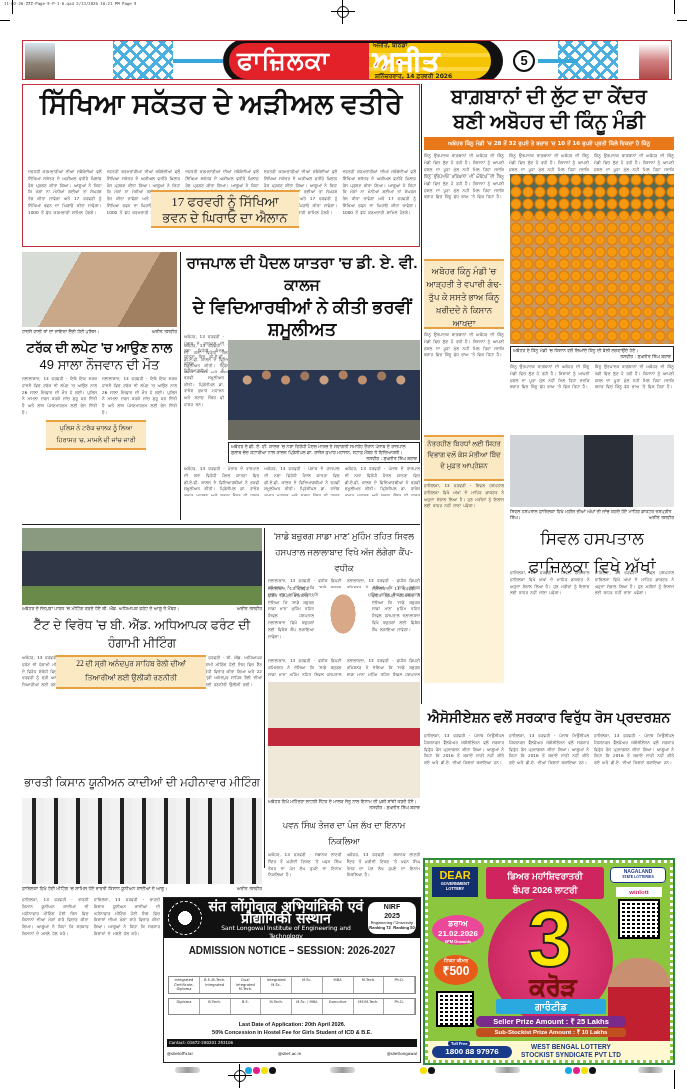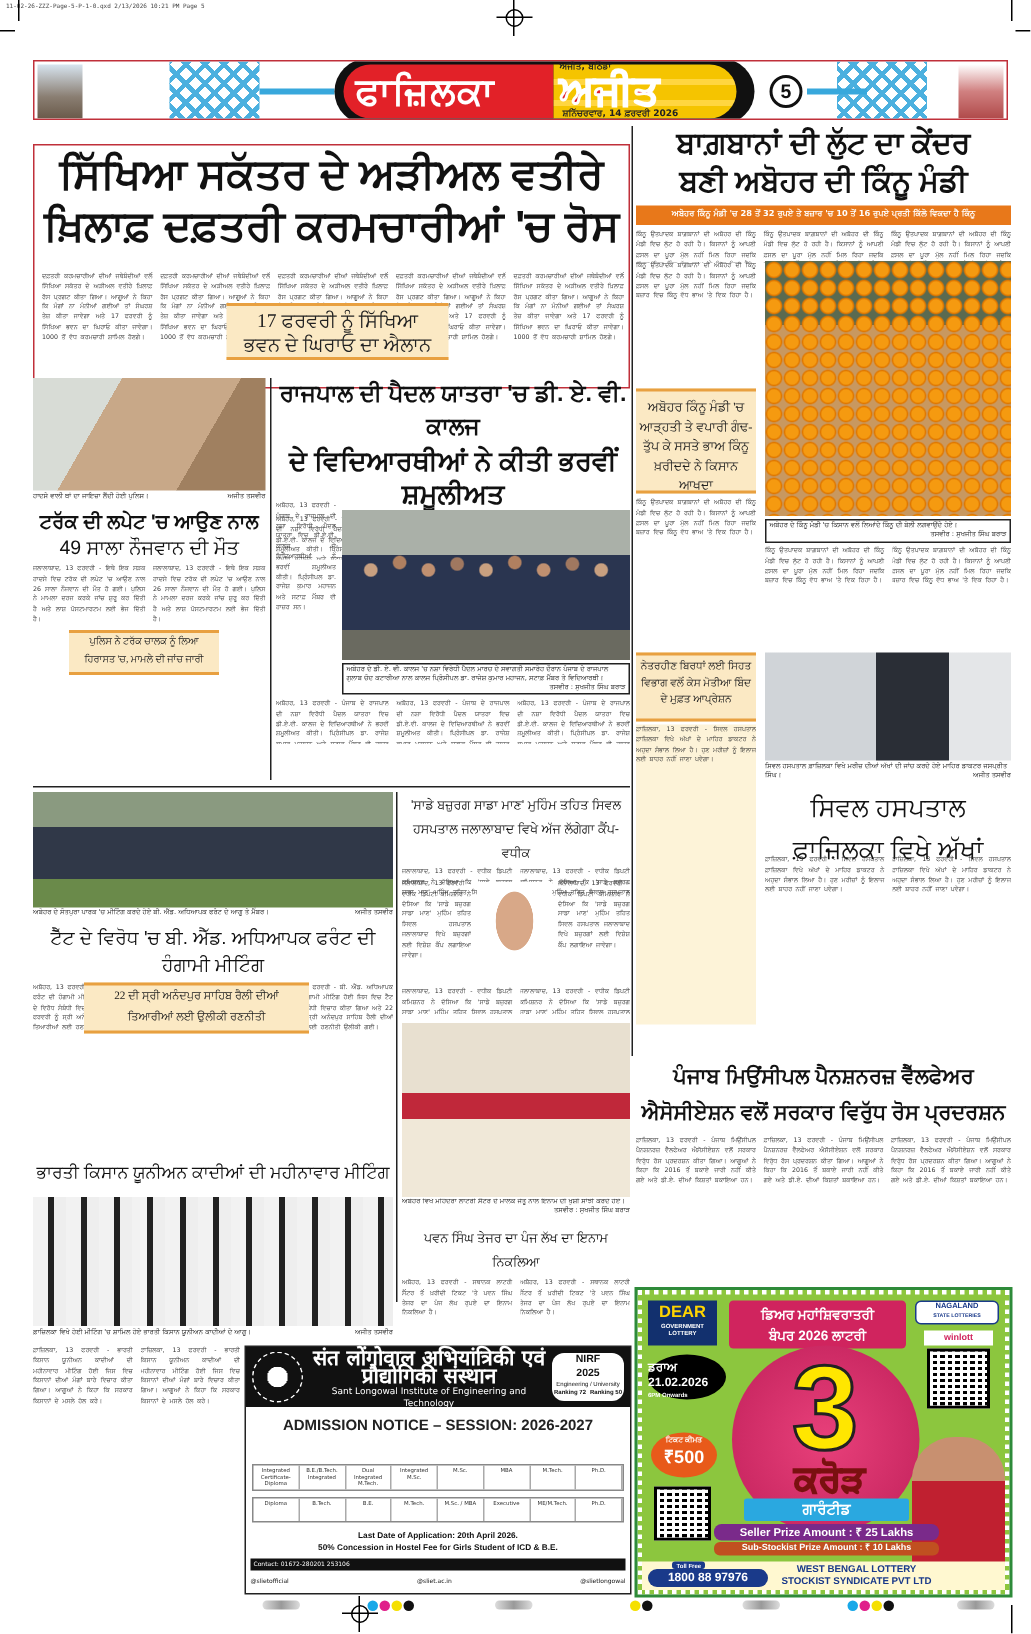--- a/index.html
+++ b/index.html
@@ -58,21 +58,21 @@
  #ddd}
 .ad{left:425px;top:860px;width:248px;height:203px;background:#8cc63e;border:3px dotted #fff;outline:2px solid #2e8b3a}
 .adlogo{position:absolute;background:#12306e;color:#ffd400;font:bold 11px/12px "Liberation Sans",sans-serif;text-align:center;padding:2px}
 .adhead{position:absolute;left:58px;top:4px;width:118px;height:32px;background:#d0245e;border-radius:3px;color:#fff;text-align:center;font:bold 9px/14px "Liberation Sans",sans-serif;padding-top:2px}
 .bigcircle{position:absolute;left:60px;top:34px;width:125px;height:125px;border-radius:50%;background:radial-gradient(#e8407a,#c0205a)}
 .big3{position:absolute;left:82px;top:36px;font:bold 80px/80px "Liberation Sans",sans-serif;color:#ffe600;-webkit-text-stroke:2px #222;width:80px;text-align:center}
 .karor{position:absolute;left:75px;top:112px;width:100px;text-align:center;font:bold 24px/24px "Liberation Sans",sans-serif;color:#ffe600;-webkit-text-stroke:1px #7a1010}
 .guar{position:absolute;left:68px;top:136px;width:110px;height:15px;background:#2aa8e0;color:#fff;text-align:center;font:bold 10px/15px "Liberation Sans",sans-serif;border-radius:2px}
 .prize1{position:absolute;left:48px;top:153px;width:150px;height:11px;background:#7a2a8a;color:#fff;font:bold 7.5px/11px "Liberation Sans",sans-serif;text-align:center;border-radius:5px}
 .prize2{position:absolute;left:48px;top:165px;width:150px;height:9px;background:#c05020;color:#fff;font:bold 6px/9px "Liberation Sans",sans-serif;text-align:center;border-radius:4px}
-.drawbadge{position:absolute;left:4px;top:40px;width:52px;height:30px;background:#000000;border-radius:50%;color:#fff;font:bold 8px/10px "Liberation Sans",sans-serif;padding-top:4px}
+.drawbadge{position:absolute;left:4px;top:52px;width:52px;height:30px;background:#ec4899;border-radius:50%;color:#fff;text-align:center;font:bold 8px/10px "Liberation Sans",sans-serif;padding-top:4px}
 .pricebadge{position:absolute;left:6px;top:92px;width:44px;height:30px;background:#e85a1a;border-radius:50%;color:#fff;text-align:center;font:bold 12px/14px "Liberation Sans",sans-serif;padding-top:2px}
 .qr{position:absolute;background:
  repeating-linear-gradient(0deg,#000 0 2px,#fff 2px 4px),#fff;border:2px solid #000}
 .qr:after{content:"";position:absolute;inset:0;background:repeating-linear-gradient(90deg,#fff 0 2px,transparent 2px 5px)}
 .adfoot{position:absolute;left:0;top:178px;width:242px;height:19px;background:#fff8d0}
 .phone{position:absolute;left:4px;top:183px;width:80px;height:12px;background:#1a3a8a;color:#fff;border-radius:6px;font:bold 8px/12px "Liberation Sans",sans-serif;text-align:center}
 .wb{position:absolute;left:88px;top:180px;width:110px;text-align:center;font:bold 6.5px/7.5px "Liberation Sans",sans-serif;color:#1a3a8a}
 .man{position:absolute;left:180px;top:95px;width:62px;height:84px;background:linear-gradient(#c89070 0 35%,#c02030 35%);border-radius:28px 28px 0 0}
 .notice{left:163px;top:897px;width:258px;height:166px;border:1px solid #222;background:#fff}
 .nhead{position:absolute;left:0;top:0;width:256px;height:40px;background:#111;color:#fff}
@@ -111,23 +111,22 @@
     <div class="sub1">ਅਜੀਤ, ਬਠਿੰਡਾ</div>
     <div class="t2">ਅਜੀਤ</div>
     <div class="sub2">ਸ਼ਨਿੱਚਰਵਾਰ, 14 ਫ਼ਰਵਰੀ 2026</div>
   </div>
   <div class="pgno">5</div>
   <div class="bar" style="left:515px;width:40px"></div>
   <div class="diam" style="left:535px"></div>
   <div class="thumb r" style="left:616px"></div>
 </div>
 
-<div class="abs box" style="left:22px;top:96px;width:398px;height:163px">
+<div class="abs box" style="left:22px;top:84px;width:398px;height:163px">
   <div class="h" style="position:absolute;left:4px;top:3px;width:388px;font-size:28px">ਸਿੱਖਿਆ ਸਕੱਤਰ ਦੇ ਅੜੀਅਲ ਵਤੀਰੇ</div>
-  <div class="h" style="position:absolute;left:4px;top:38px;width:388px;font-size:28px">ਖ਼ਿਲਾਫ਼ ਦਫ਼ਤਰੀ ਕਰਮਚਾਰੀਆਂ 'ਚ ਰੋਸ</div>
   <div class="cols" style="position:absolute;left:5px;top:84px;width:388px;height:75px">
     <div class="txt">ਦਫ਼ਤਰੀ ਕਰਮਚਾਰੀਆਂ ਦੀਆਂ ਜਥੇਬੰਦੀਆਂ ਵਲੋਂ ਸਿੱਖਿਆ ਸਕੱਤਰ ਦੇ ਅੜੀਅਲ ਵਤੀਰੇ ਖ਼ਿਲਾਫ਼ ਰੋਸ ਪ੍ਰਗਟ ਕੀਤਾ ਗਿਆ। ਆਗੂਆਂ ਨੇ ਕਿਹਾ ਕਿ ਮੰਗਾਂ ਨਾ ਮੰਨੀਆਂ ਗਈਆਂ ਤਾਂ ਸੰਘਰਸ਼ ਤੇਜ਼ ਕੀਤਾ ਜਾਵੇਗਾ ਅਤੇ 17 ਫਰਵਰੀ ਨੂੰ ਸਿੱਖਿਆ ਭਵਨ ਦਾ ਘਿਰਾਓ ਕੀਤਾ ਜਾਵੇਗਾ। 1000 ਤੋਂ ਵੱਧ ਕਰਮਚਾਰੀ ਸ਼ਾਮਿਲ ਹੋਣਗੇ।</div>
     <div class="txt">ਦਫ਼ਤਰੀ ਕਰਮਚਾਰੀਆਂ ਦੀਆਂ ਜਥੇਬੰਦੀਆਂ ਵਲੋਂ ਸਿੱਖਿਆ ਸਕੱਤਰ ਦੇ ਅੜੀਅਲ ਵਤੀਰੇ ਖ਼ਿਲਾਫ਼ ਰੋਸ ਪ੍ਰਗਟ ਕੀਤਾ ਗਿਆ। ਆਗੂਆਂ ਨੇ ਕਿਹਾ ਕਿ ਮੰਗਾਂ ਨਾ ਮੰਨੀਆਂ ਗਈਆਂ ਤਾਂ ਸੰਘਰਸ਼ ਤੇਜ਼ ਕੀਤਾ ਜਾਵੇਗਾ ਅਤੇ 17 ਫਰਵਰੀ ਨੂੰ ਸਿੱਖਿਆ ਭਵਨ ਦਾ ਘਿਰਾਓ ਕੀਤਾ ਜਾਵੇਗਾ। 1000 ਤੋਂ ਵੱਧ ਕਰਮਚਾਰੀ ਸ਼ਾਮਿਲ ਹੋਣਗੇ।</div>
     <div class="txt">ਦਫ਼ਤਰੀ ਕਰਮਚਾਰੀਆਂ ਦੀਆਂ ਜਥੇਬੰਦੀਆਂ ਵਲੋਂ ਸਿੱਖਿਆ ਸਕੱਤਰ ਦੇ ਅੜੀਅਲ ਵਤੀਰੇ ਖ਼ਿਲਾਫ਼ ਰੋਸ ਪ੍ਰਗਟ ਕੀਤਾ ਗਿਆ। ਆਗੂਆਂ ਨੇ ਕਿਹਾ ਕਿ ਮੰਗਾਂ ਨਾ ਮੰਨੀਆਂ ਗਈਆਂ ਤਾਂ ਸੰਘਰਸ਼ ਤੇਜ਼ ਕੀਤਾ ਜਾਵੇਗਾ ਅਤੇ 17 ਫਰਵਰੀ ਨੂੰ ਸਿੱਖਿਆ ਭਵਨ ਦਾ ਘਿਰਾਓ ਕੀਤਾ ਜਾਵੇਗਾ। 1000 ਤੋਂ ਵੱਧ ਕਰਮਚਾਰੀ ਸ਼ਾਮਿਲ ਹੋਣਗੇ।</div>
     <div class="txt">ਦਫ਼ਤਰੀ ਕਰਮਚਾਰੀਆਂ ਦੀਆਂ ਜਥੇਬੰਦੀਆਂ ਵਲੋਂ ਸਿੱਖਿਆ ਸਕੱਤਰ ਦੇ ਅੜੀਅਲ ਵਤੀਰੇ ਖ਼ਿਲਾਫ਼ ਰੋਸ ਪ੍ਰਗਟ ਕੀਤਾ ਗਿਆ। ਆਗੂਆਂ ਨੇ ਕਿਹਾ ਕਿ ਮੰਗਾਂ ਨਾ ਮੰਨੀਆਂ ਗਈਆਂ ਤਾਂ ਸੰਘਰਸ਼ ਤੇਜ਼ ਕੀਤਾ ਜਾਵੇਗਾ ਅਤੇ 17 ਫਰਵਰੀ ਨੂੰ ਸਿੱਖਿਆ ਭਵਨ ਦਾ ਘਿਰਾਓ ਕੀਤਾ ਜਾਵੇਗਾ। 1000 ਤੋਂ ਵੱਧ ਕਰਮਚਾਰੀ ਸ਼ਾਮਿਲ ਹੋਣਗੇ।</div>
     <div class="txt">ਦਫ਼ਤਰੀ ਕਰਮਚਾਰੀਆਂ ਦੀਆਂ ਜਥੇਬੰਦੀਆਂ ਵਲੋਂ ਸਿੱਖਿਆ ਸਕੱਤਰ ਦੇ ਅੜੀਅਲ ਵਤੀਰੇ ਖ਼ਿਲਾਫ਼ ਰੋਸ ਪ੍ਰਗਟ ਕੀਤਾ ਗਿਆ। ਆਗੂਆਂ ਨੇ ਕਿਹਾ ਕਿ ਮੰਗਾਂ ਨਾ ਮੰਨੀਆਂ ਗਈਆਂ ਤਾਂ ਸੰਘਰਸ਼ ਤੇਜ਼ ਕੀਤਾ ਜਾਵੇਗਾ ਅਤੇ 17 ਫਰਵਰੀ ਨੂੰ ਸਿੱਖਿਆ ਭਵਨ ਦਾ ਘਿਰਾਓ ਕੀਤਾ ਜਾਵੇਗਾ। 1000 ਤੋਂ ਵੱਧ ਕਰਮਚਾਰੀ ਸ਼ਾਮਿਲ ਹੋਣਗੇ।</div>
   </div>
   <div class="quote" style="position:absolute;left:128px;top:105px;width:148px;height:38px;font-size:13px;line-height:16px;padding-top:2px">
     <div>17 ਫਰਵਰੀ ਨੂੰ ਸਿੱਖਿਆ</div>
     <div>ਭਵਨ ਦੇ ਘਿਰਾਓ ਦਾ ਐਲਾਨ</div>
@@ -257,21 +256,20 @@
     <span style="float:right">ਤਸਵੀਰ : ਸੁਖਜੀਤ ਸਿੰਘ ਬਰਾੜ</span>
   </div>
   <div class="h" style="font-size:8.5px;line-height:16px;font-weight:normal">ਪਵਨ ਸਿੰਘ ਤੇਜਰ ਦਾ ਪੰਜ ਲੱਖ ਦਾ ਇਨਾਮ ਨਿਕਲਿਆ</div>
   <div class="cols" style="margin-top:3px;height:28px">
     <div class="txt">ਅਬੋਹਰ, 13 ਫਰਵਰੀ - ਸਥਾਨਕ ਲਾਟਰੀ ਸੈਂਟਰ ਤੋਂ ਖ਼ਰੀਦੀ ਟਿਕਟ 'ਤੇ ਪਵਨ ਸਿੰਘ ਤੇਜਰ ਦਾ ਪੰਜ ਲੱਖ ਰੁਪਏ ਦਾ ਇਨਾਮ ਨਿਕਲਿਆ ਹੈ।</div>
     <div class="txt">ਅਬੋਹਰ, 13 ਫਰਵਰੀ - ਸਥਾਨਕ ਲਾਟਰੀ ਸੈਂਟਰ ਤੋਂ ਖ਼ਰੀਦੀ ਟਿਕਟ 'ਤੇ ਪਵਨ ਸਿੰਘ ਤੇਜਰ ਦਾ ਪੰਜ ਲੱਖ ਰੁਪਏ ਦਾ ਇਨਾਮ ਨਿਕਲਿਆ ਹੈ।</div>
   </div>
 </div>
 
 <div class="abs" style="left:424px;top:705px;width:250px;height:150px">
-  <div class="h" style="font-size:14px;line-height:24px">ਪੰਜਾਬ ਮਿਉਂਸੀਪਲ ਪੈਨਸ਼ਨਰਜ਼ ਵੈੱਲਫੇਅਰ</div>
   <div class="h" style="font-size:14px;line-height:24px">ਐਸੋਸੀਏਸ਼ਨ ਵਲੋਂ ਸਰਕਾਰ ਵਿਰੁੱਧ ਰੋਸ ਪ੍ਰਦਰਸ਼ਨ</div>
   <div class="cols" style="margin-top:4px;height:92px">
     <div class="txt">ਫ਼ਾਜ਼ਿਲਕਾ, 13 ਫਰਵਰੀ - ਪੰਜਾਬ ਮਿਉਂਸੀਪਲ ਪੈਨਸ਼ਨਰਜ਼ ਵੈੱਲਫੇਅਰ ਐਸੋਸੀਏਸ਼ਨ ਵਲੋਂ ਸਰਕਾਰ ਵਿਰੁੱਧ ਰੋਸ ਪ੍ਰਦਰਸ਼ਨ ਕੀਤਾ ਗਿਆ। ਆਗੂਆਂ ਨੇ ਕਿਹਾ ਕਿ 2016 ਤੋਂ ਬਕਾਏ ਜਾਰੀ ਨਹੀਂ ਕੀਤੇ ਗਏ ਅਤੇ ਡੀ.ਏ. ਦੀਆਂ ਕਿਸ਼ਤਾਂ ਬਕਾਇਆ ਹਨ।</div>
     <div class="txt">ਫ਼ਾਜ਼ਿਲਕਾ, 13 ਫਰਵਰੀ - ਪੰਜਾਬ ਮਿਉਂਸੀਪਲ ਪੈਨਸ਼ਨਰਜ਼ ਵੈੱਲਫੇਅਰ ਐਸੋਸੀਏਸ਼ਨ ਵਲੋਂ ਸਰਕਾਰ ਵਿਰੁੱਧ ਰੋਸ ਪ੍ਰਦਰਸ਼ਨ ਕੀਤਾ ਗਿਆ। ਆਗੂਆਂ ਨੇ ਕਿਹਾ ਕਿ 2016 ਤੋਂ ਬਕਾਏ ਜਾਰੀ ਨਹੀਂ ਕੀਤੇ ਗਏ ਅਤੇ ਡੀ.ਏ. ਦੀਆਂ ਕਿਸ਼ਤਾਂ ਬਕਾਇਆ ਹਨ।</div>
     <div class="txt">ਫ਼ਾਜ਼ਿਲਕਾ, 13 ਫਰਵਰੀ - ਪੰਜਾਬ ਮਿਉਂਸੀਪਲ ਪੈਨਸ਼ਨਰਜ਼ ਵੈੱਲਫੇਅਰ ਐਸੋਸੀਏਸ਼ਨ ਵਲੋਂ ਸਰਕਾਰ ਵਿਰੁੱਧ ਰੋਸ ਪ੍ਰਦਰਸ਼ਨ ਕੀਤਾ ਗਿਆ। ਆਗੂਆਂ ਨੇ ਕਿਹਾ ਕਿ 2016 ਤੋਂ ਬਕਾਏ ਜਾਰੀ ਨਹੀਂ ਕੀਤੇ ਗਏ ਅਤੇ ਡੀ.ਏ. ਦੀਆਂ ਕਿਸ਼ਤਾਂ ਬਕਾਇਆ ਹਨ।</div>
   </div>
 </div>
 
 <div class="abs" style="left:22px;top:772px;width:240px;height:290px">
   <div class="h" style="font-size:11.5px;line-height:20px;font-weight:normal">ਭਾਰਤੀ ਕਿਸਾਨ ਯੂਨੀਅਨ ਕਾਦੀਆਂ ਦੀ ਮਹੀਨਾਵਾਰ ਮੀਟਿੰਗ</div>

